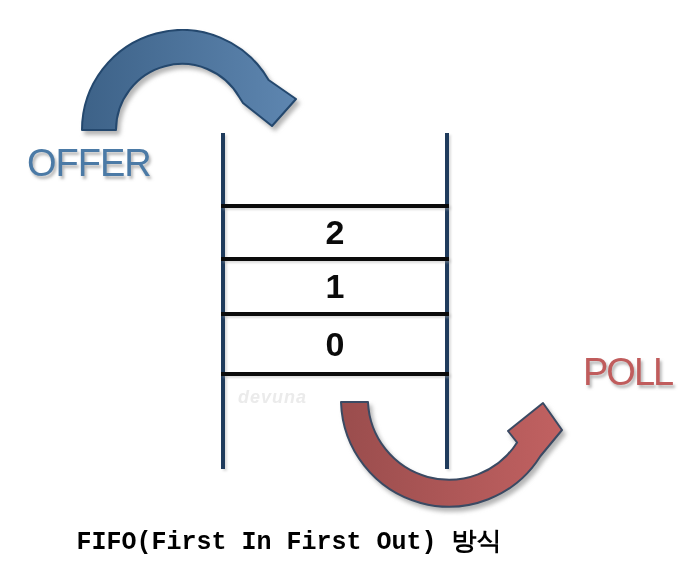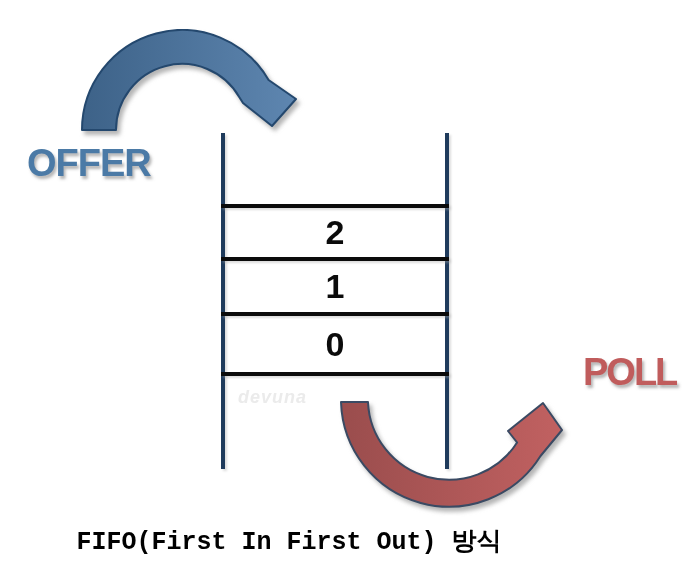--- a/index.html
+++ b/index.html
@@ -8,21 +8,21 @@
     width:682px;height:586px;
     background:#ffffff;
     overflow:hidden;
     font-family:"Liberation Sans",sans-serif;
   }
   #shapes{position:absolute;left:0;top:0;width:682px;height:586px;}
   .arrow{filter:drop-shadow(3px 4px 2px rgba(120,120,120,0.55));}
   .queue-line{filter:drop-shadow(2px 2px 1px rgba(170,170,170,0.4));}
   .label{
     position:absolute;
-    font-weight:bold;
+    font-weight:normal;
     white-space:nowrap;
   }
   #offer-label{
     left:27px;top:142px;
     font-size:38px;
     letter-spacing:-1px;
     color:#4B7AA6;
     text-shadow:2px 3px 3px rgba(110,110,110,0.5);
   }
   #poll-label{

